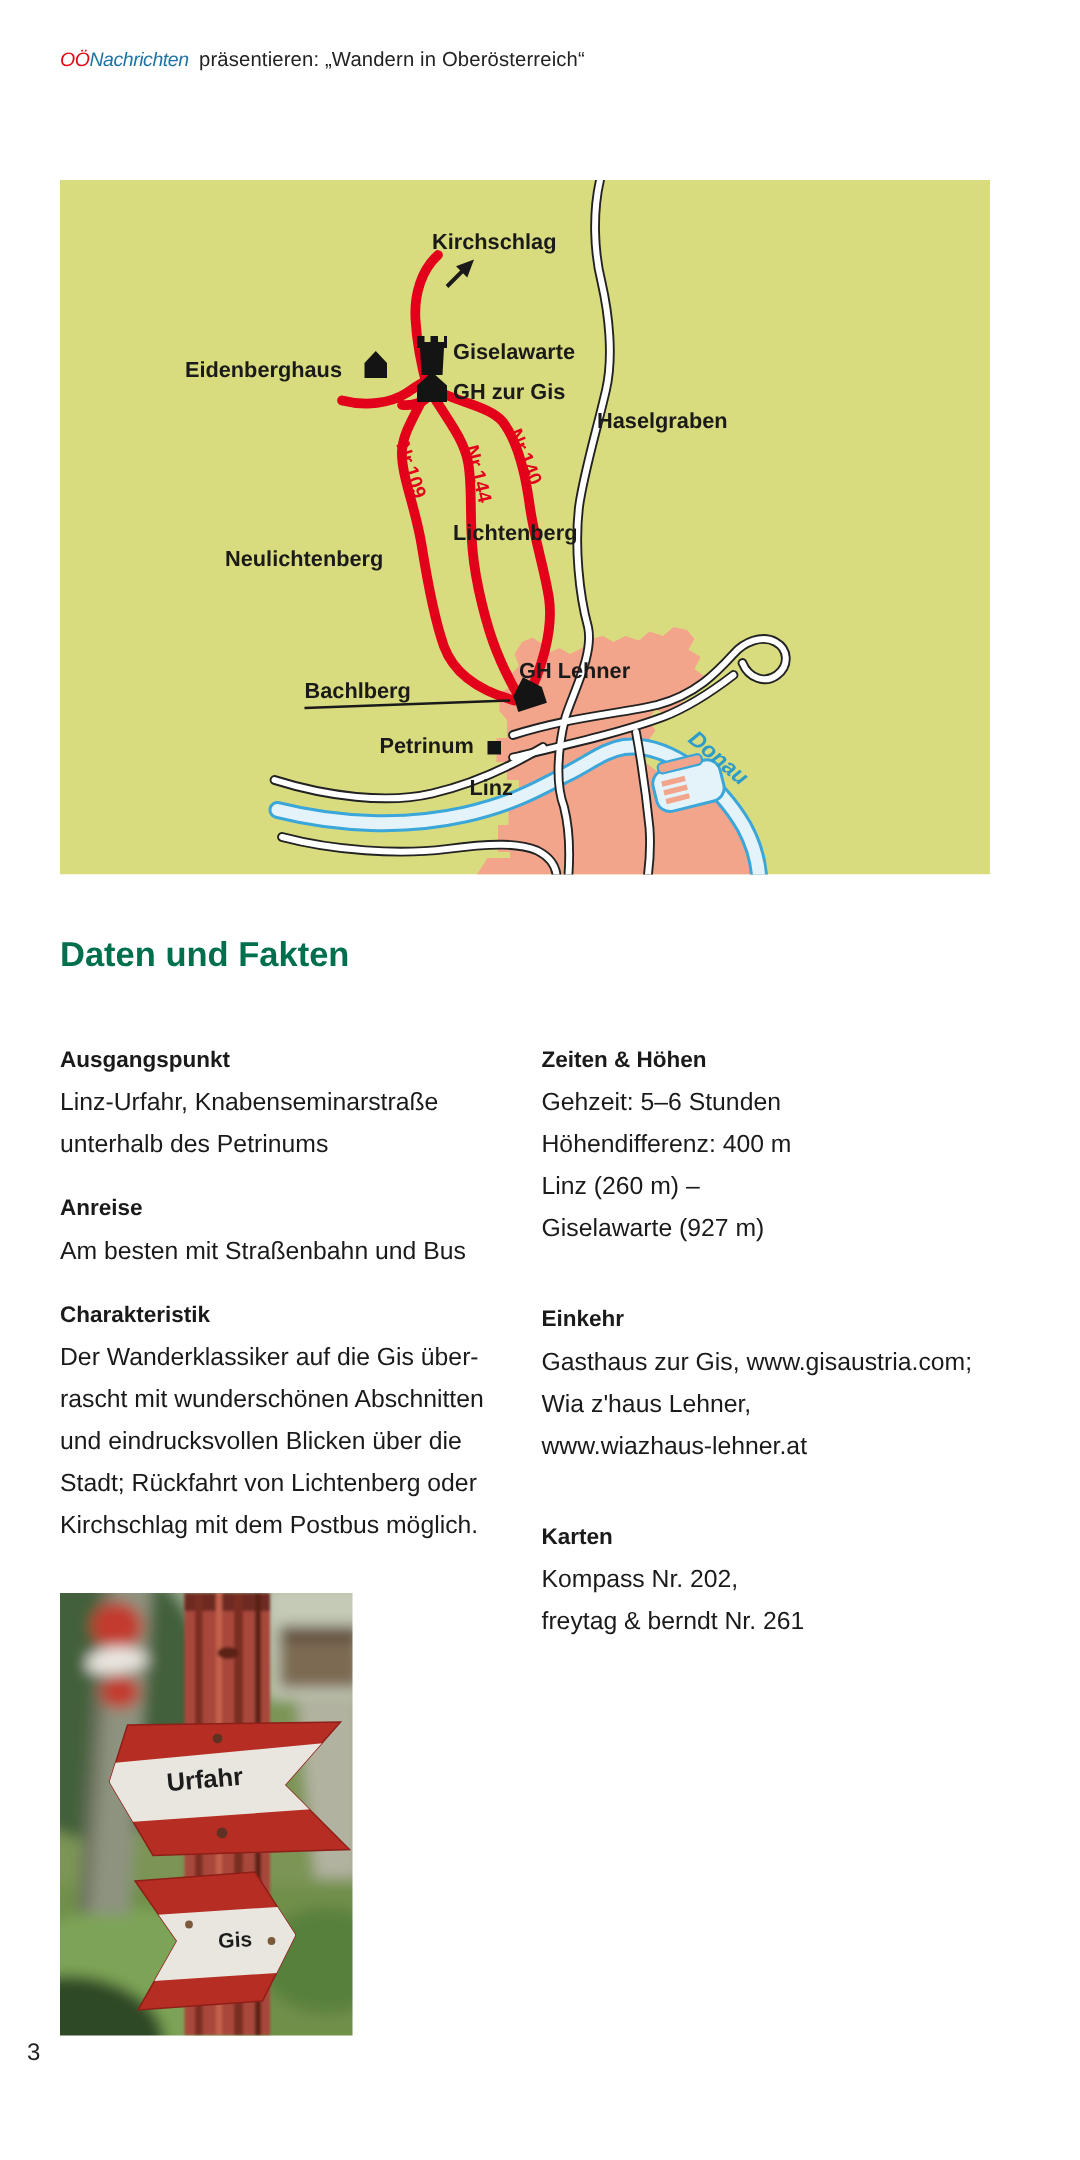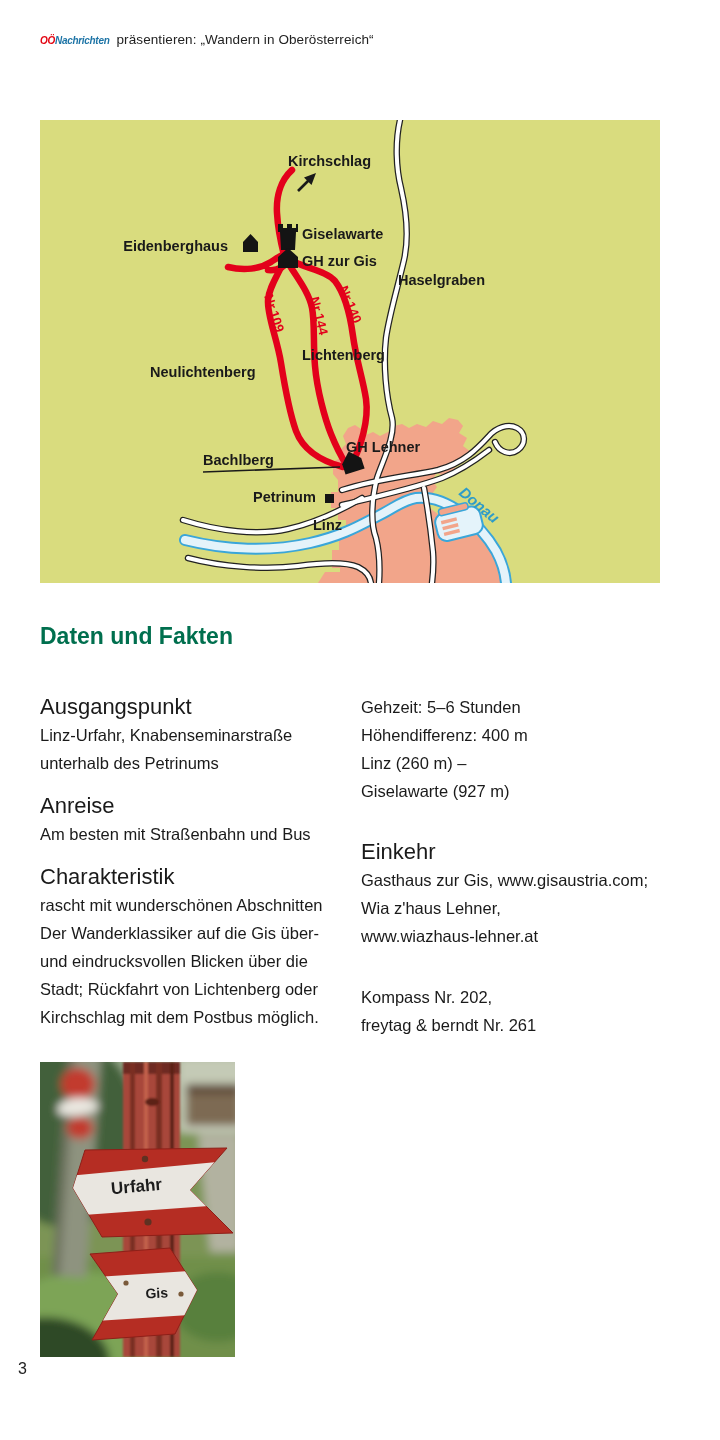--- a/index.html
+++ b/index.html
@@ -1,31 +1,31 @@
 <!DOCTYPE html>
 <html><head>
 <meta charset="utf-8">
 <style>
   html,body{margin:0;padding:0;background:#fff;}
   .page{position:relative;width:720px;height:1440px;background:#fff;
         font-family:"Liberation Sans",sans-serif;color:#1a1a1a;overflow:hidden;}
   .header{position:absolute;left:40px;top:32px;display:flex;align-items:baseline;gap:7px;}
-  .logo{font-style:italic;font-weight:bold;font-size:10px;letter-spacing:-0.3px;white-space:nowrap;}
+  .logo{font-style:italic;font-weight:normal;font-size:13px;letter-spacing:-0.3px;white-space:nowrap;}
   .logo-red{color:#e30613;}
   .logo-blue{color:#1d74a6;}
   .tagline{font-size:13.5px;color:#222;white-space:nowrap;letter-spacing:0.1px;}
   .map{position:absolute;left:40px;top:120px;width:620px;height:463px;}
   .section-title{position:absolute;left:40px;top:623px;font-size:23px;font-weight:bold;color:#006f4e;}
   .col{position:absolute;top:693px;font-size:16.5px;line-height:28px;color:#1a1a1a;}
   .col-left{left:40px;width:315px;}
   .col-right{left:361px;width:312px;}
   .block{margin-top:15px;}
   .col-right .block{margin-top:33px;}
   .col .block:first-child{margin-top:0;}
-  .block h3{font-size:22px;font-weight:normal;margin:0;line-height:28px;}
+  .block h3{font-size:15px;font-weight:bold;margin:0;line-height:28px;}
   .line{white-space:nowrap;}
   .photo{position:absolute;left:40px;top:1062px;width:195px;height:295px;}
   .pagenum{position:absolute;left:18px;top:1360px;font-size:16px;color:#222;}
   .mlabel{font-weight:bold;font-size:14.5px;fill:#1a1a1a;font-family:"Liberation Sans",sans-serif;}
   .rlabel{font-weight:bold;font-size:13px;fill:#e3001b;font-family:"Liberation Sans",sans-serif;}
   .dlabel{font-weight:bold;font-style:italic;font-size:15px;fill:#2e9cc8;font-family:"Liberation Sans",sans-serif;}
   .signtext{font-weight:bold;fill:#1c1c1c;font-family:"Liberation Sans",sans-serif;}
 </style>
 </head>
 <body>
@@ -126,42 +126,44 @@
       <h3>Ausgangspunkt</h3>
       <div class="line">Linz-Urfahr, Knabenseminarstraße</div>
       <div class="line">unterhalb des Petrinums</div>
     </div>
     <div class="block">
       <h3>Anreise</h3>
       <div class="line">Am besten mit Straßenbahn und Bus</div>
     </div>
     <div class="block">
       <h3>Charakteristik</h3>
+      <div class="line">Der Wanderklassiker auf die Gis über-</div>
       <div class="line">rascht mit wunderschönen Abschnitten</div>
-      <div class="line">Der Wanderklassiker auf die Gis über-</div>
       <div class="line">und eindrucksvollen Blicken über die</div>
       <div class="line">Stadt; Rückfahrt von Lichtenberg oder</div>
       <div class="line">Kirchschlag mit dem Postbus möglich.</div>
     </div>
   </div>
 
   <div class="col col-right">
     <div class="block">
+      <h3>Zeiten &amp; Höhen</h3>
       <div class="line">Gehzeit: 5–6 Stunden</div>
       <div class="line">Höhendifferenz: 400 m</div>
       <div class="line">Linz (260 m) –</div>
       <div class="line">Giselawarte (927 m)</div>
     </div>
     <div class="block">
       <h3>Einkehr</h3>
       <div class="line">Gasthaus zur Gis, www.gisaustria.com;</div>
       <div class="line">Wia z'haus Lehner,</div>
       <div class="line">www.wiazhaus-lehner.at</div>
     </div>
     <div class="block">
+      <h3>Karten</h3>
       <div class="line">Kompass Nr. 202,</div>
       <div class="line">freytag &amp; berndt Nr. 261</div>
     </div>
   </div>
 
   <svg class="photo" viewBox="0 0 195 295">
     <defs>
       <filter id="blur5" x="-20%" y="-20%" width="140%" height="140%">
           <feGaussianBlur stdDeviation="4.5"></feGaussianBlur>
         </filter>

